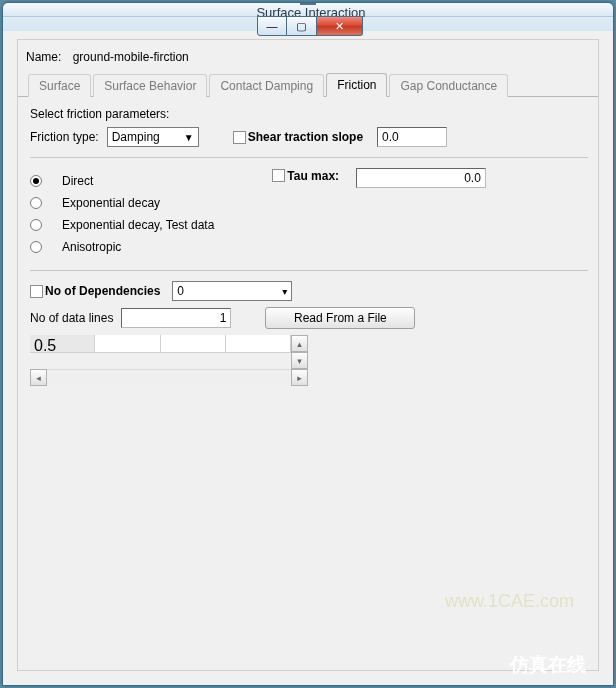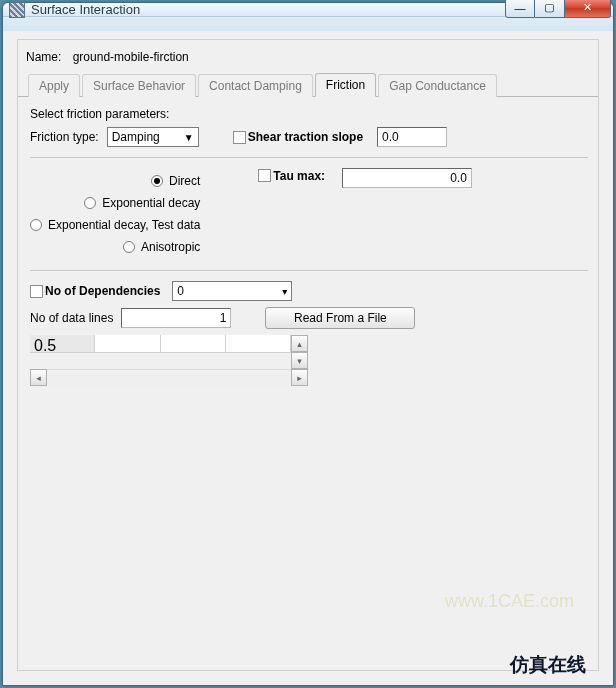--- a/index.html
+++ b/index.html
@@ -24,20 +24,21 @@
     box-shadow: 0 0 4px rgba(0,0,0,0.3);
   }
   .titlebar {
     height: 14px;
     display: flex;
     align-items: center;
     padding: 0 0 0 6px;
     background: linear-gradient(#f4f9fc, #dbe9f4);
     border-bottom: 1px solid #b3c9d8;
     border-radius: 6px 6px 0 0;
+    flex-direction: column;
   }
   .title-icon {
     width: 16px; height: 16px;
     background: repeating-linear-gradient(45deg,#6a7f99,#6a7f99 2px,#cfd9e4 2px,#cfd9e4 4px);
     border: 1px solid #5a6f88;
     margin-right: 6px;
   }
   .title-text { color: #2a3b4a; font-size: 13px; flex: 1; }
   .win-buttons { display: flex; height: 20px; margin-top: -4px; margin-right: 2px; }
   .win-btn {
@@ -114,21 +115,21 @@
     border: 1px inset #b9b9b9;
     background: #fff;
     height: 20px;
     padding: 0 4px;
     display: inline-flex; align-items: center;
     justify-content: flex-end;
     min-width: 100px;
   }
   hr.sep { border: none; border-top: 1px solid #c8c8c8; margin: 10px 0; }
   .radio-col { margin: 6px 0; display:flex; flex-direction:column; gap:8px;}
-  .radio { display:flex; align-items:center; gap:6px;justify-content:flex-end;}
+  .radio { display:flex; align-items:center; gap:20px;}
   .radio .circ {
     width:12px; height:12px; border-radius:50%;
     border:1px solid #7a7a7a; background:#fff;
     position:relative;
   }
   .radio.sel .circ::after{
     content:""; position:absolute; width:6px;height:6px; background:#000;
     border-radius:50%; top:2px; left:2px;
   }
   .flex-between { display:flex; }
@@ -188,21 +189,21 @@
     padding: 6px 10px;
     display:flex; justify-content:flex-end; gap:8px;
   }
   .watermark {
     position:absolute; right:24px; bottom:58px;
     color:#d9d9a9; font-family:Arial,sans-serif;
     font-size:18px; opacity:0.6; pointer-events:none;
   }
   .watermark-bottom {
     position:absolute; right:30px; bottom:10px;
-    color:#0f172a; font-size:19px; pointer-events:none;
+    color:#ffffff; font-size:19px; pointer-events:none;
     font-family:Liberation Serif, serif; font-weight:bold;
   }
 </style>
 </head>
 <body>
 
 <div class="window">
   <div class="titlebar">
     <div class="title-icon"></div>
     <div class="title-text">Surface Interaction</div>
@@ -214,21 +215,21 @@
   </div>
 
   <div class="client">
 
     <div class="name-row">
       <span class="label">Name:</span>
       <span>ground-mobile-firction</span>
     </div>
 
     <div class="tabs">
-      <div class="tab">Apply</div>
+      <div class="tab">Surface</div>
       <div class="tab">Surface Behavior</div>
       <div class="tab">Contact Damping</div>
       <div class="tab active">Friction</div>
       <div class="tab">Gap Conductance</div>
     </div>
 
     <div class="tabpage">
       <div>Select friction parameters:</div>
 
       <div class="row">

